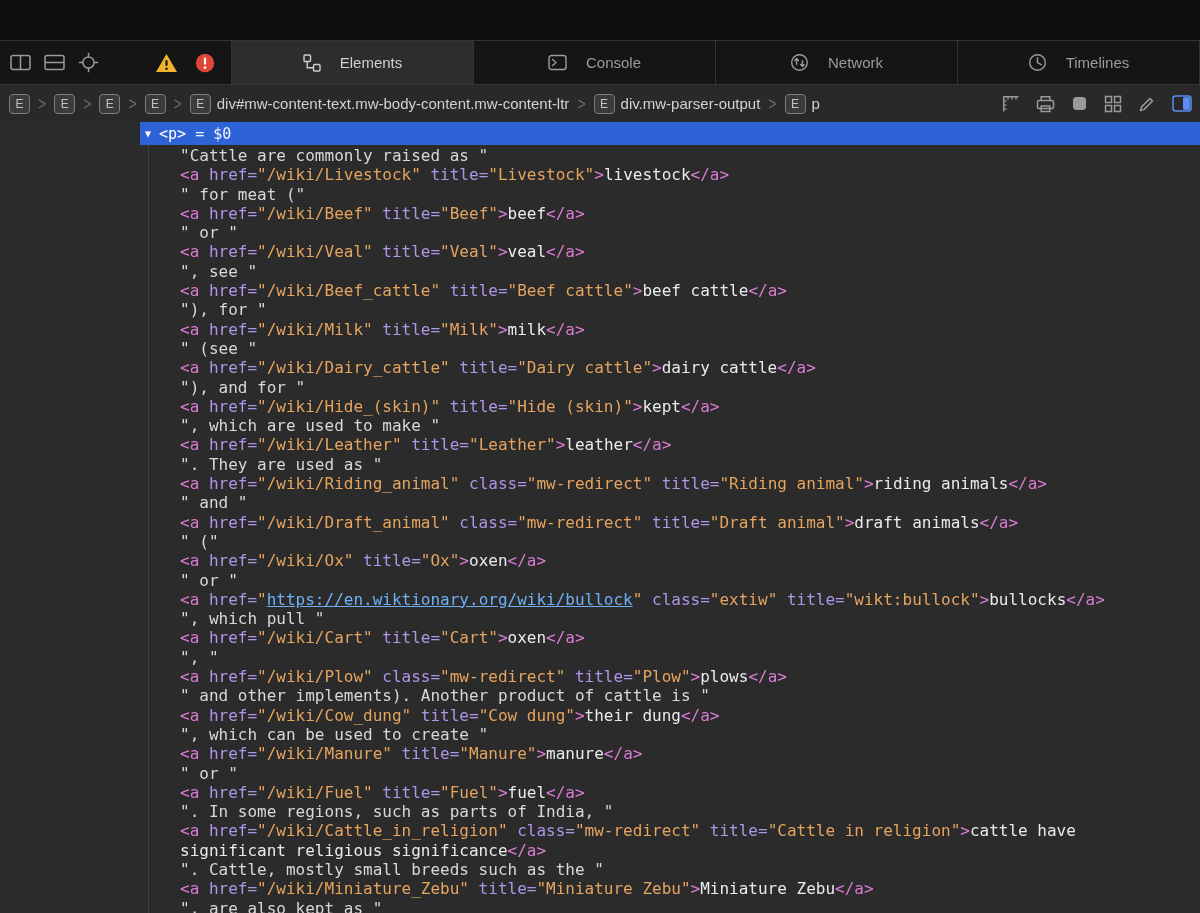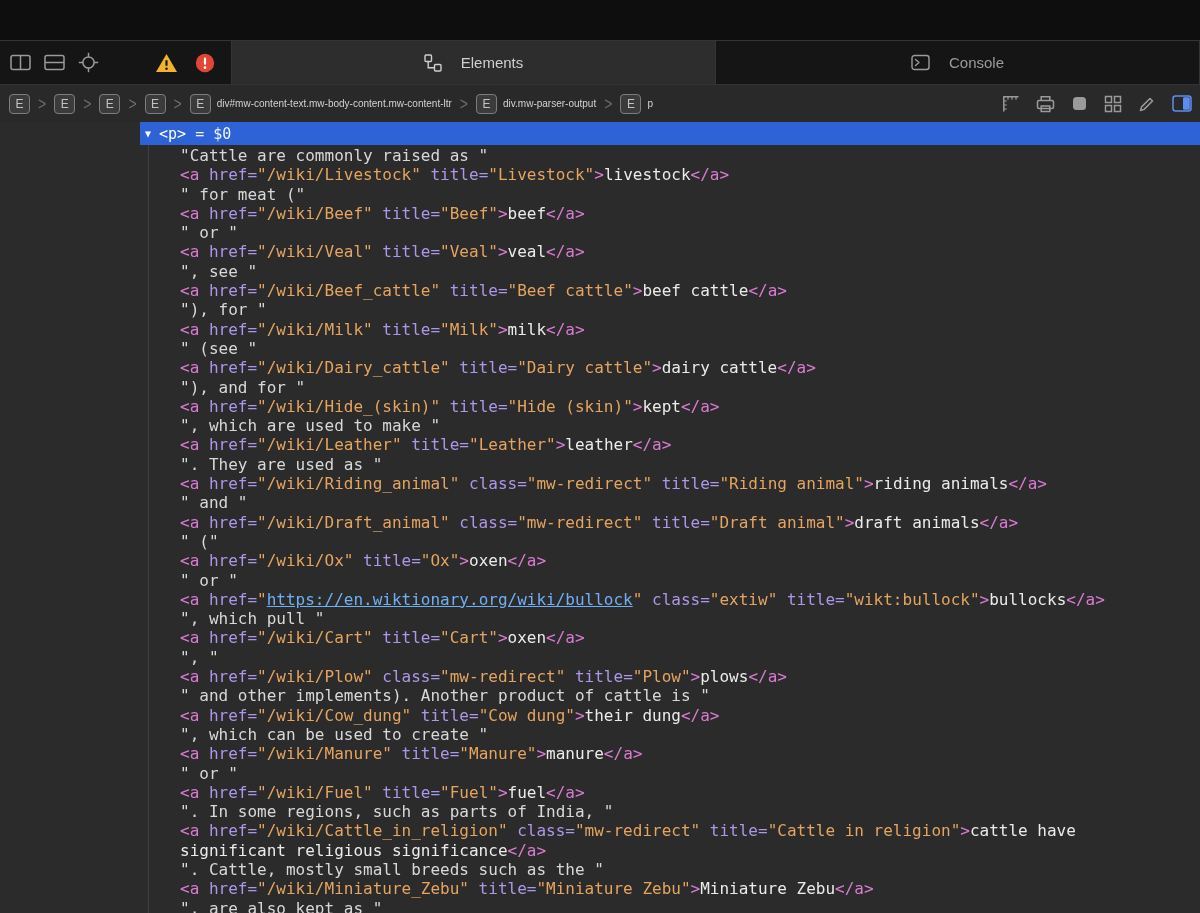--- a/index.html
+++ b/index.html
@@ -30,21 +30,21 @@
   .breadcrumb-bar{
     height:37px;background:#29292a;display:flex;align-items:center;
     padding:0 6px 0 9px;gap:10px;
   }
   .crumbs{display:flex;align-items:center;gap:8px;flex:1;min-width:0;overflow:hidden;white-space:nowrap;}
   .crumb{display:inline-flex;align-items:center;gap:6px;flex:0 0 auto;}
   .badge-e{
     width:19px;height:18px;border:1px solid #7d7d7d;border-radius:4px;background:#3b3b3c;
     color:#c2c2c2;font-size:12px;line-height:1;display:inline-flex;align-items:center;justify-content:center;
   }
-  .crumb-label{color:#d2d2d2;font-size:10px;}
+  .crumb-label{color:#d2d2d2;font-size:15px;}
   .crumb-sep{color:#6f6f6f;font-size:14px;display:inline-block;transform:scaleY(1.25);}
   .actions{display:flex;align-items:center;gap:16px;padding-right:2px;flex:0 0 auto;}
   .action-btn{display:flex;align-items:center;}
   
   .selected-row{
     height:23px;margin-left:140px;background:var(--c-selection,#2e63d8);
     display:flex;align-items:center;color:#fff;
     font-family:"DejaVu Sans Mono","Liberation Mono",monospace;font-size:15px;padding-left:5px;
   }
   .disclosure{font-size:10px;margin-right:8px;color:#fff;}
@@ -124,20 +124,39 @@
           <span class="tab-label">Elements</span>
         </div>
         <div class="tab">
           <span class="tab-icon">
             <svg width="19" height="17" viewBox="0 0 19 17">
               <rect x="1" y="1.5" width="17" height="14" rx="2.5" fill="none" stroke="currentColor" stroke-width="1.4"></rect>
               <path d="M4.5 5.5 L8 8.5 L4.5 11.5" fill="none" stroke="currentColor" stroke-width="1.4" stroke-linecap="round" stroke-linejoin="round"></path>
             </svg>
           </span>
           <span class="tab-label">Console</span>
+        </div>
+        <div class="tab">
+          <span class="tab-icon">
+            <svg width="19" height="19" viewBox="0 0 19 19">
+              <circle cx="9.5" cy="9.5" r="7.8" fill="none" stroke="currentColor" stroke-width="1.4"></circle>
+              <path d="M6.6 11.2 V5.6 M6.6 5.6 L4.8 7.4 M6.6 5.6 L8.4 7.4" fill="none" stroke="currentColor" stroke-width="1.4" stroke-linecap="round"></path>
+              <path d="M12.4 7.8 V13.4 M12.4 13.4 L10.6 11.6 M12.4 13.4 L14.2 11.6" fill="none" stroke="currentColor" stroke-width="1.4" stroke-linecap="round"></path>
+            </svg>
+          </span>
+          <span class="tab-label">Network</span>
+        </div>
+        <div class="tab">
+          <span class="tab-icon">
+            <svg width="19" height="19" viewBox="0 0 19 19">
+              <circle cx="9.5" cy="9.5" r="7.8" fill="none" stroke="currentColor" stroke-width="1.4"></circle>
+              <path d="M9.5 4.8 V9.5 L13.2 11.6" fill="none" stroke="currentColor" stroke-width="1.4" stroke-linecap="round"></path>
+            </svg>
+          </span>
+          <span class="tab-label">Timelines</span>
         </div>
       </div>
   </div>
 </div>
 
 <div class="breadcrumb-bar">
   <div class="crumbs">
       <span class="crumb">
         <span class="badge-e">E</span>
       </span>

